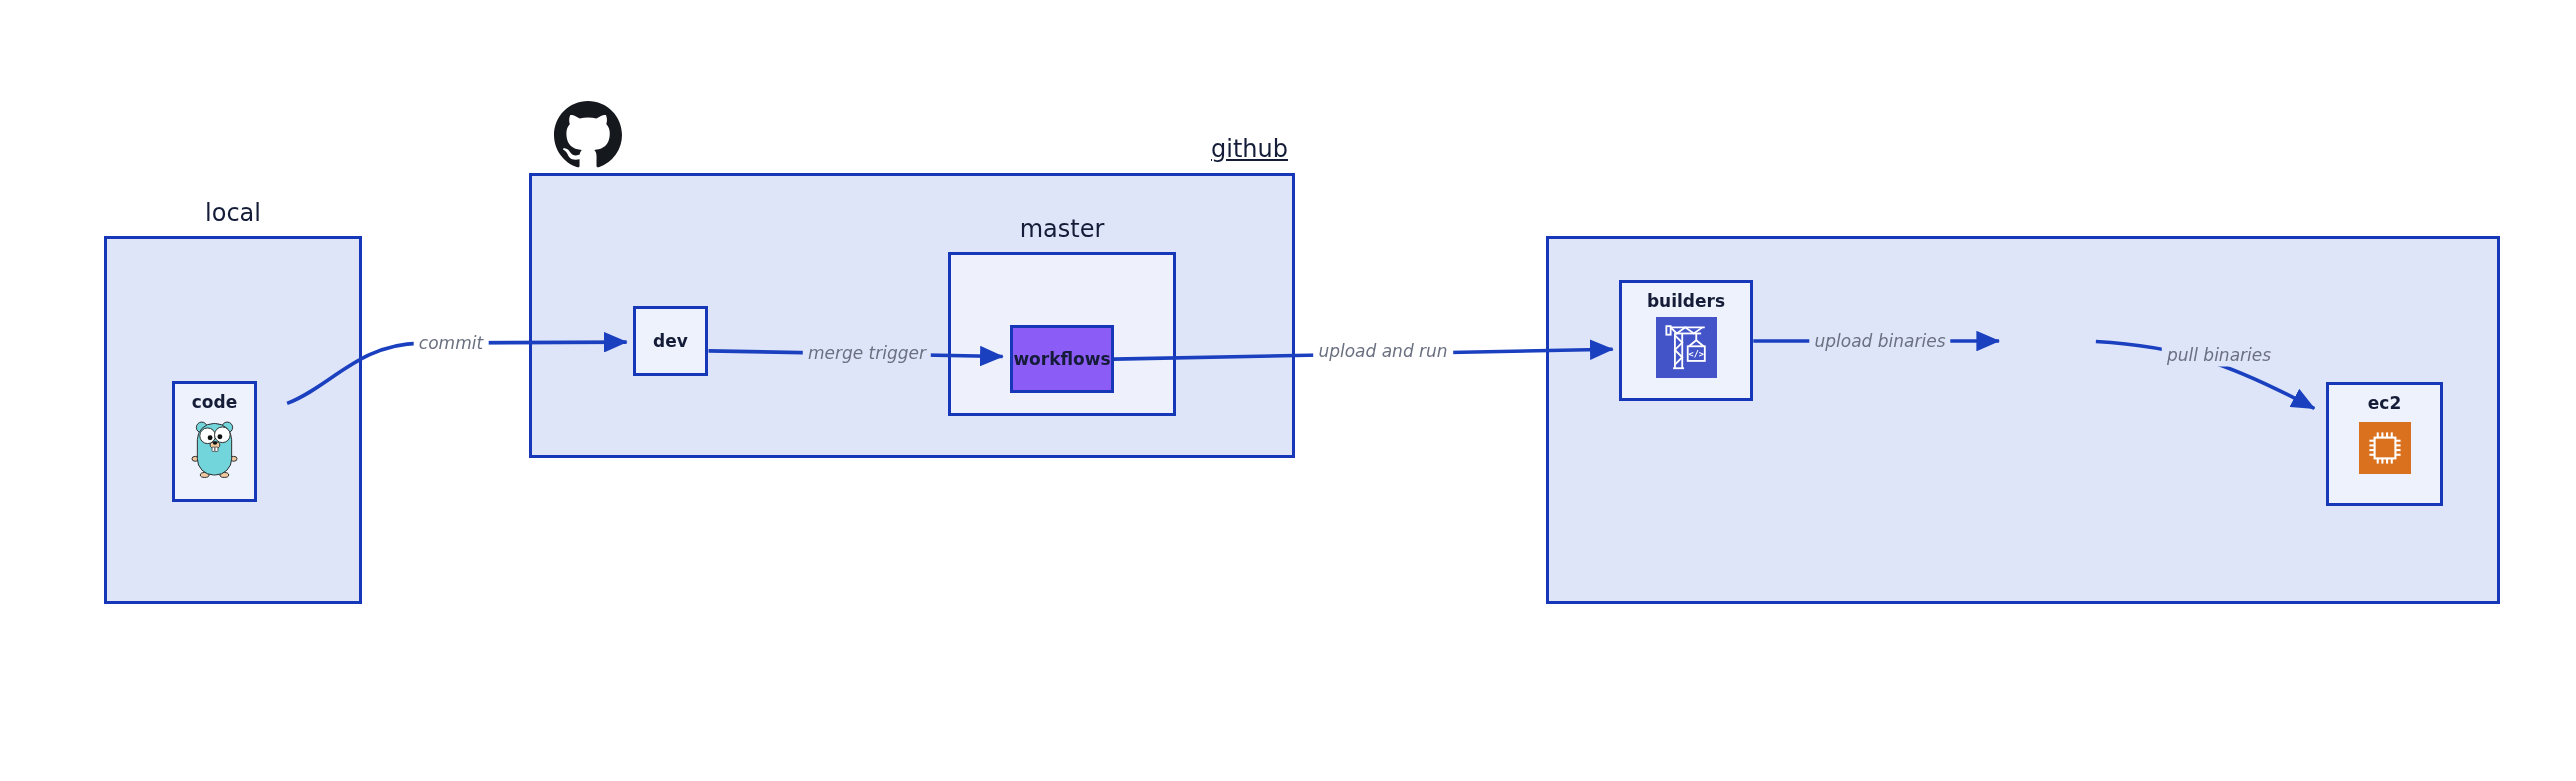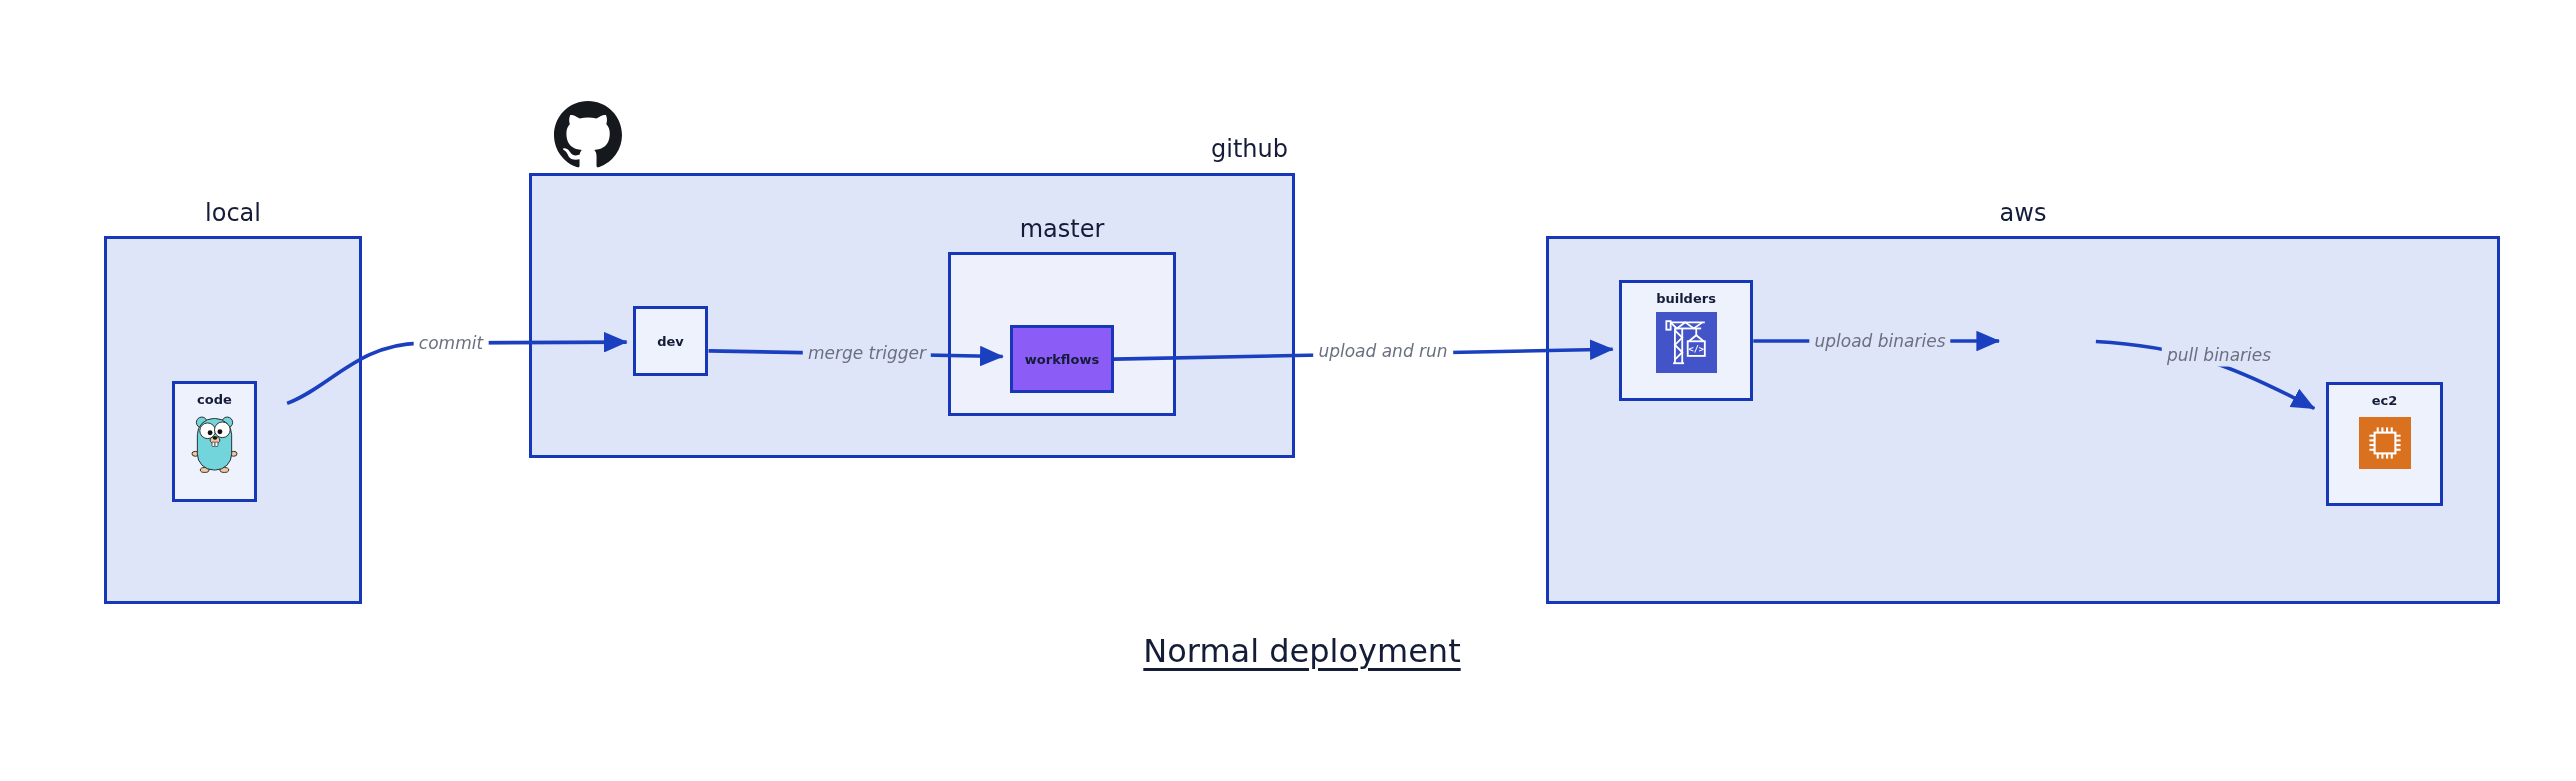--- a/index.html
+++ b/index.html
@@ -11,21 +11,21 @@
   .container{position:absolute;background:#dfe5f9;border:3.1px solid #1537b8;box-sizing:border-box;}
   .container.inner{background:#eef1fb;}
   .container-label{
     position:absolute;color:#141c38;font-size:24px;line-height:31px;
     text-align:center;white-space:nowrap;
   }
   
   .node{position:absolute;background:#eef2fc;border:3.1px solid #1537b8;box-sizing:border-box;
         display:flex;flex-direction:column;align-items:center;}
   .node.lighter{background:#8b5cf6;}
-  .node-label{color:#141c38;font-size:13px;font-weight:bold;white-space:nowrap;}
+  .node-label{color:#141c38;font-size:17px;font-weight:bold;white-space:nowrap;}
   .node.center-label{justify-content:center;}
   .node.top-label{justify-content:flex-start;padding-top:8.2px;}
   .icon-tile{margin-top:6.2px;display:block;}
   
   svg.edges{position:absolute;left:0;top:0;pointer-events:none;}
   .edge-label{
     position:absolute;transform:translate(-50%,-50%);
     color:#6a7080;font-size:17px;font-style:italic;white-space:nowrap;
     padding:0 5.2px;line-height:23px;
   }
@@ -41,27 +41,26 @@
 </style>
 </head>
 <body>
 
 <div class="canvas">
 
   <div class="container" style="left:104px;top:236px;width:258px;height:368px;"></div>
   <div class="container-label" style="left:104px;top:198px;width:258px;">local</div>
 
   <div class="container" style="left:529px;top:173px;width:766px;height:285px;"></div>
-  <div class="container-label" style="left:1172px;top:134px;width:155px;">github</div>
+  <div class="container-label" style="left:1172px;top:134px;width:155px;text-decoration:underline;">github</div>
 
   <div class="container inner" style="left:948px;top:252px;width:228px;height:164px;"></div>
   <div class="container-label" style="left:948px;top:214px;width:228px;">master</div>
 
   <div class="container" style="left:1546px;top:236px;width:954px;height:368px;"></div>
-  <div class="container-label" style="left:1546px;top:198px;width:954px;">aws</div>
 
   <svg class="octocat" style="left:554px;top:101px;" width="68" height="68" viewBox="0 0 16 16">
     <path fill="#15181d" d="M8 0C3.58 0 0 3.58 0 8c0 3.54 2.29 6.53 5.47 7.59.4.07.55-.17.55-.38 0-.19-.01-.82-.01-1.49-2.01.37-2.53-.49-2.69-.94-.09-.23-.48-.94-.82-1.13-.28-.15-.68-.52-.01-.53.63-.01 1.08.58 1.23.82.72 1.21 1.87.87 2.33.66.07-.52.28-.87.51-1.07-1.78-.2-3.64-.89-3.64-3.95 0-.87.31-1.59.82-2.15-.08-.2-.36-1.02.08-2.12 0 0 .67-.21 2.2.82.64-.18 1.32-.27 2-.27s1.36.09 2 .27c1.53-1.04 2.2-.82 2.2-.82.44 1.1.16 1.92.08 2.12.51.56.82 1.27.82 2.15 0 3.07-1.87 3.75-3.65 3.95.29.25.54.73.54 1.48 0 1.07-.01 1.93-.01 2.2 0 .21.15.46.55.38A8.01 8.01 0 0 0 16 8c0-4.42-3.58-8-8-8z"></path>
   </svg>
 
   <svg class="edges" width="2604" height="781" viewBox="0 0 5054 1516">
     <defs>
       <marker id="arrow" markerUnits="userSpaceOnUse" markerWidth="48" markerHeight="40" refX="44" refY="20" orient="auto">
         <path d="M0,0 L46,20 L0,40 Z" fill="#1b40bf"></path>
       </marker>
@@ -149,16 +148,15 @@
       </g>
     </svg>
   </div>
 
   <span class="edge-label on-white" style="left:451px;top:343px;">commit</span>
   <span class="edge-label on-fill" style="left:867px;top:353px;">merge trigger</span>
   <span class="edge-label on-white" style="left:1383px;top:351px;">upload and run</span>
   <span class="edge-label on-fill" style="left:1880px;top:341px;">upload binaries</span>
   <span class="edge-label on-fill" style="left:2219px;top:355px;">pull binaries</span>
 
-  <div class="diagram-title">Normal deployment</div>
 
 </div>
 
 
 </body></html>

